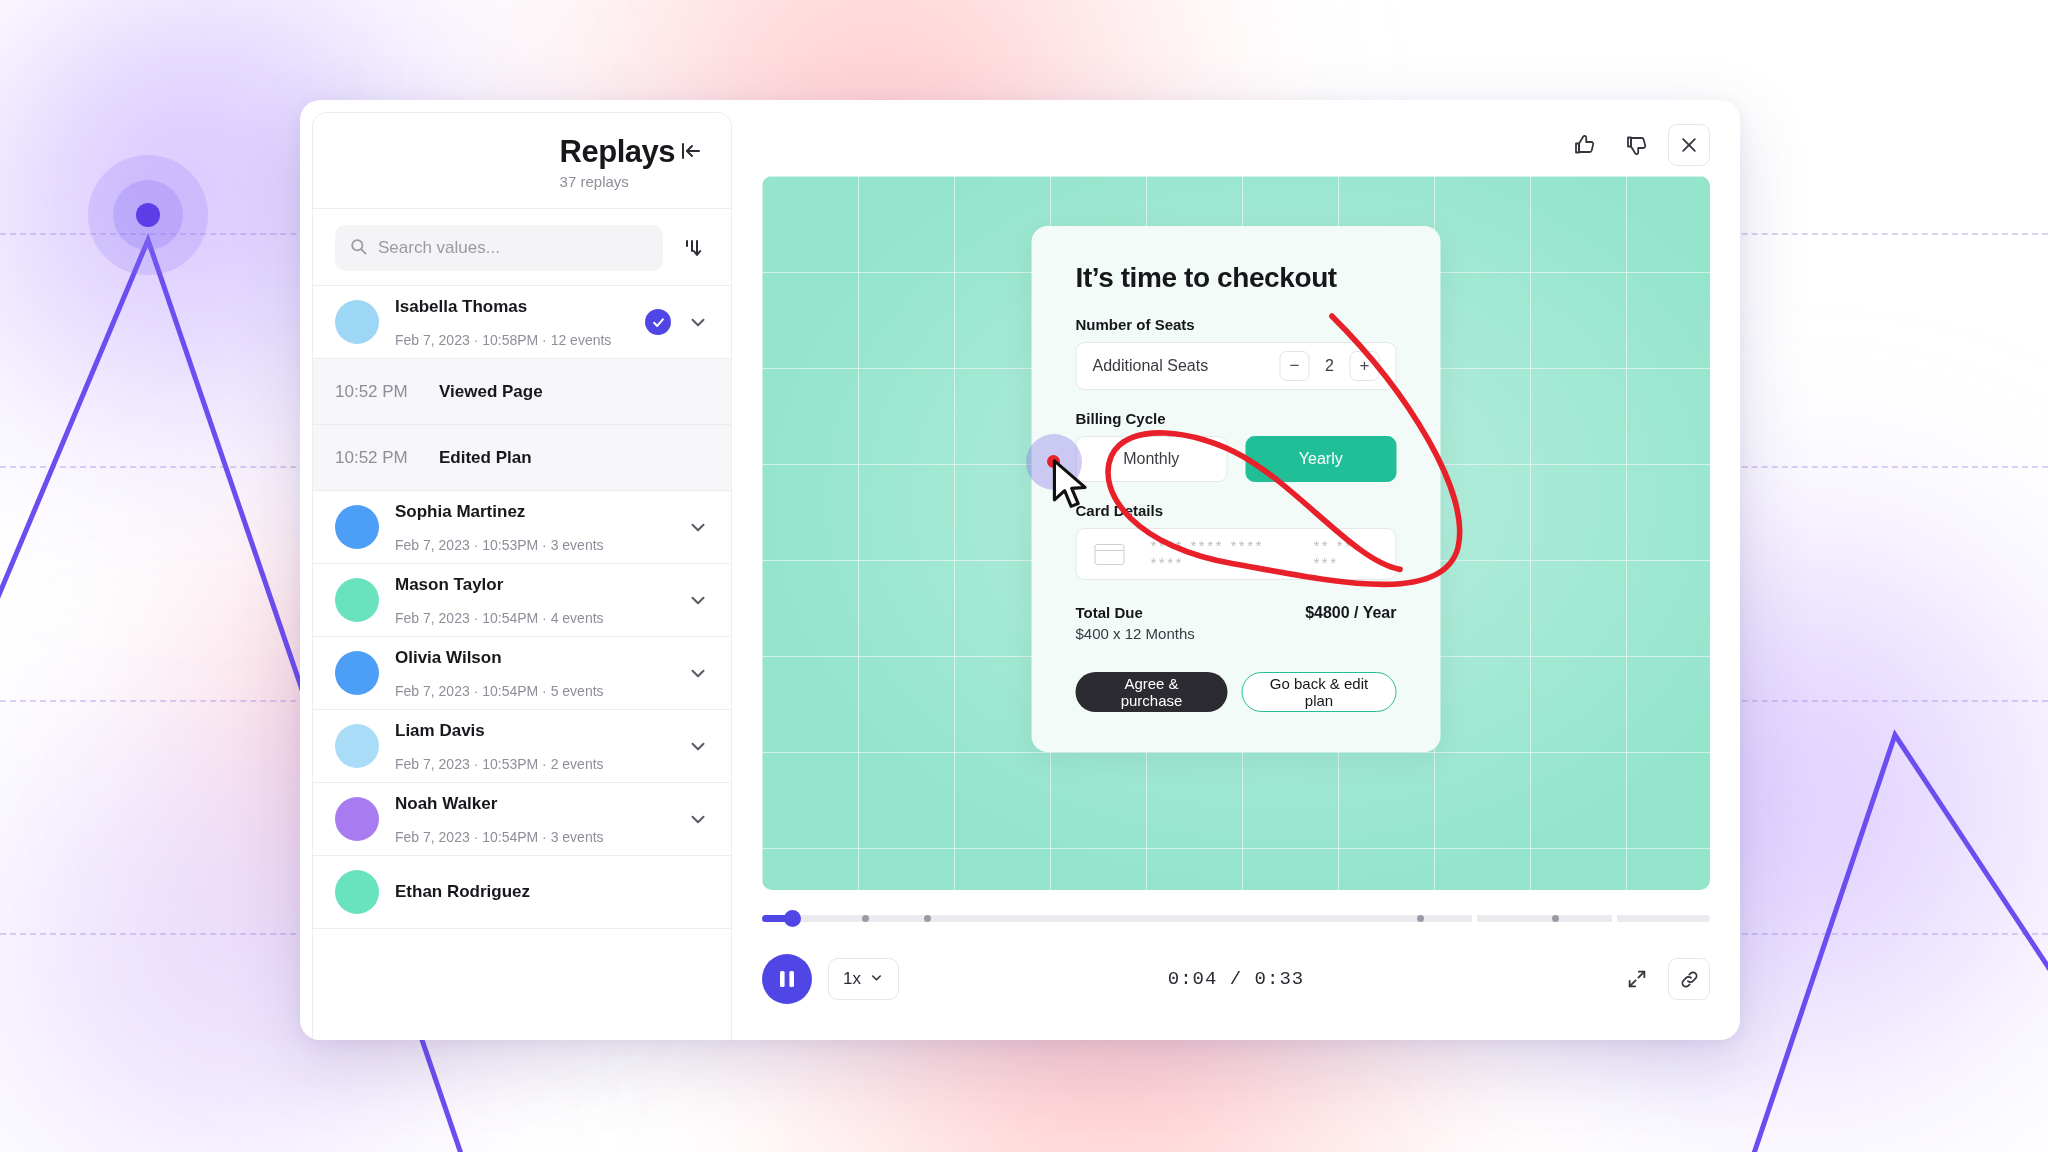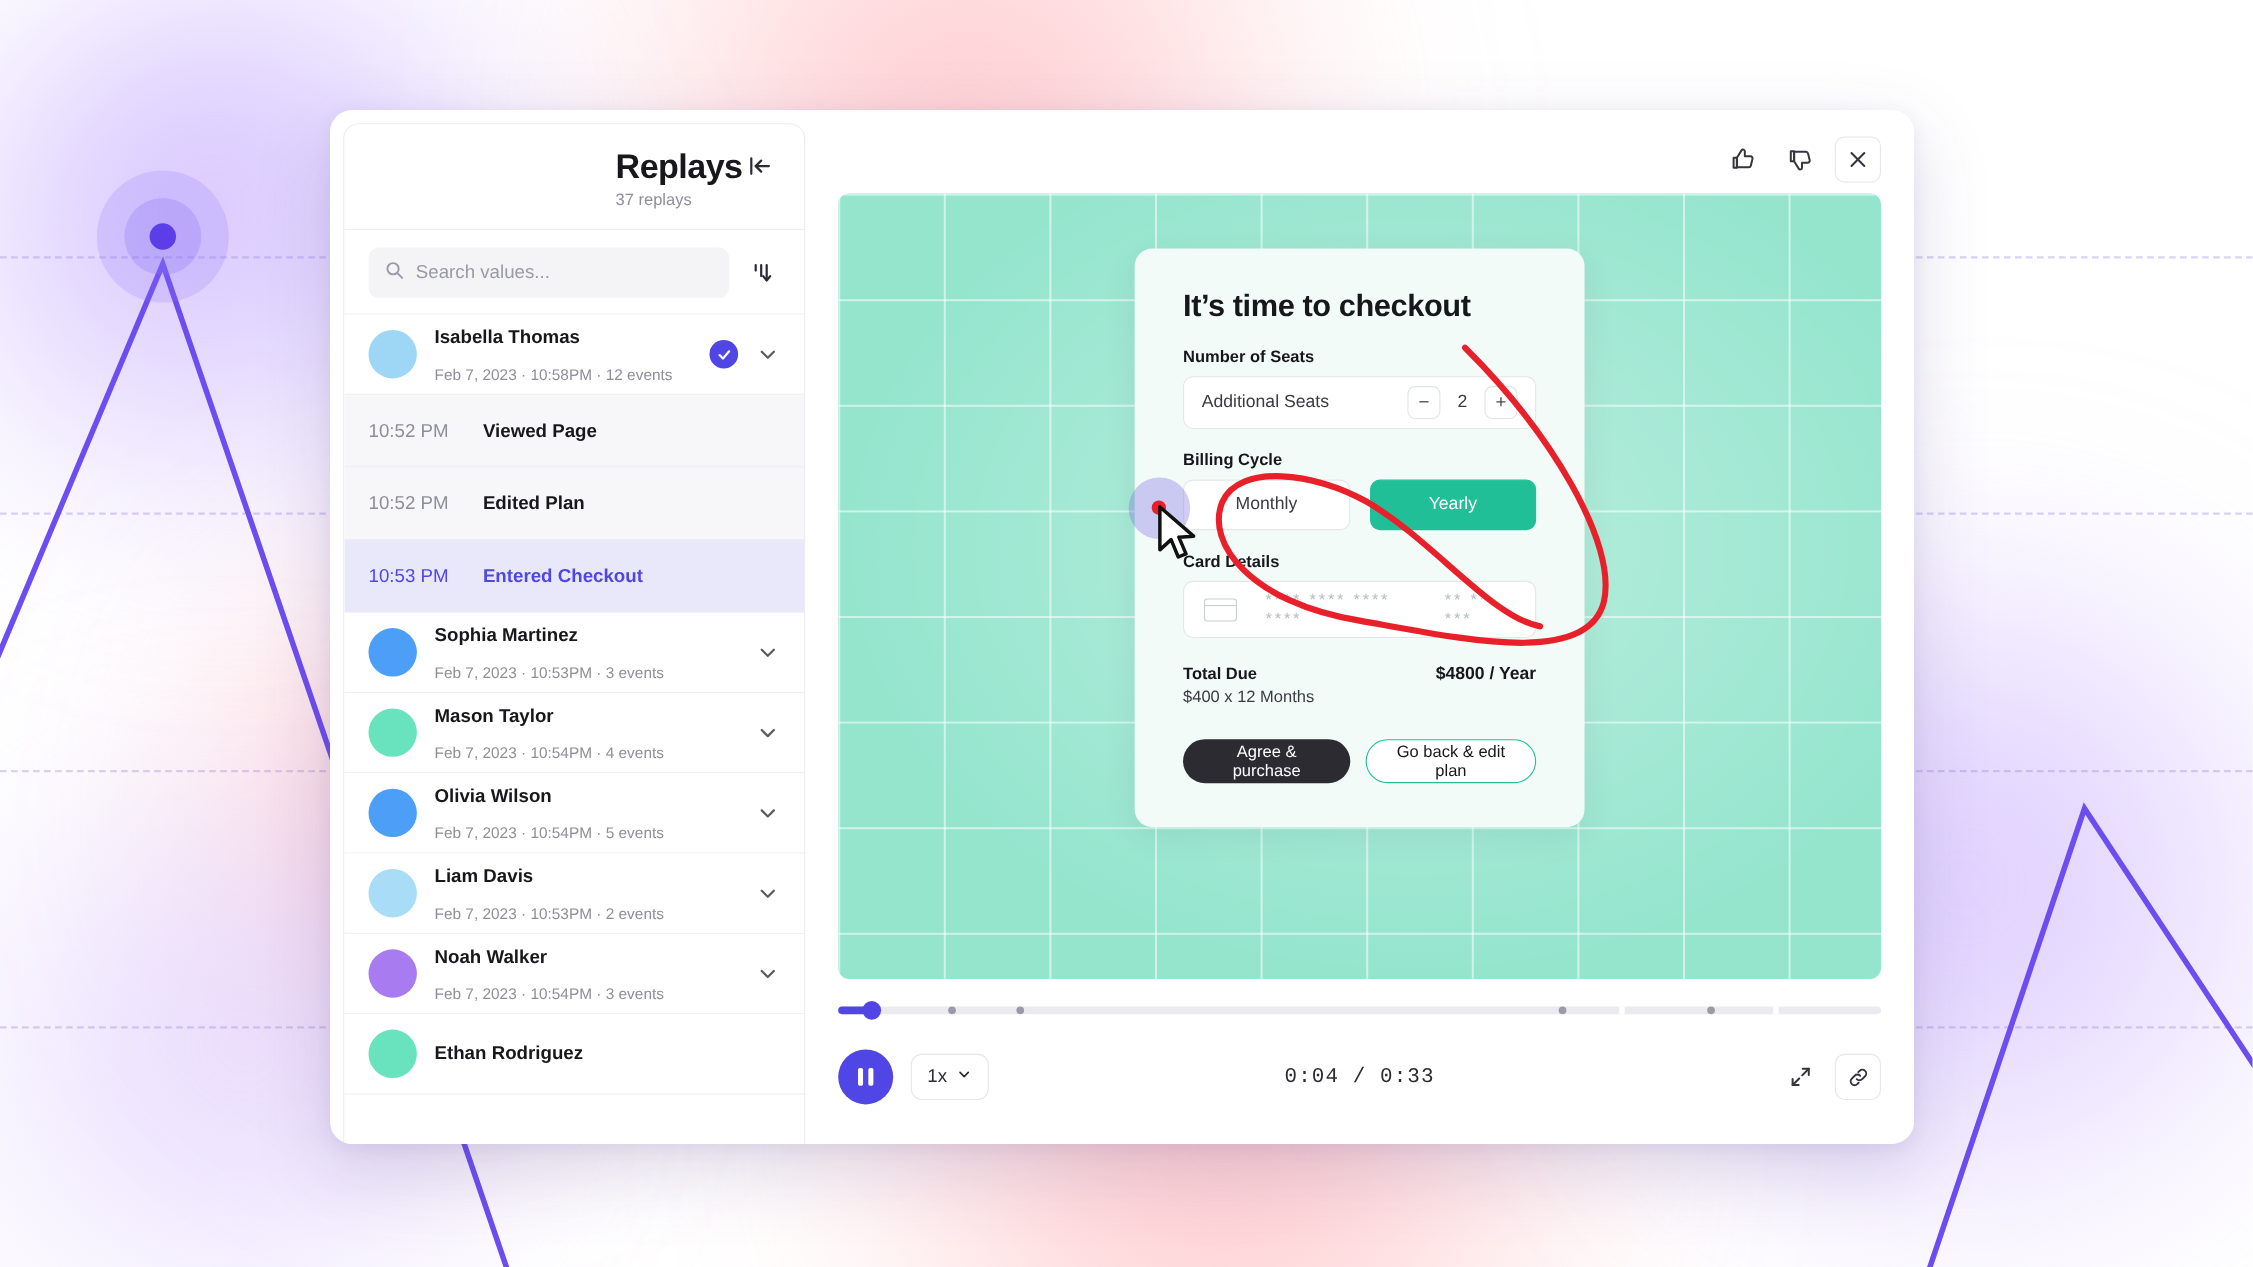--- a/index.html
+++ b/index.html
@@ -265,24 +265,20 @@
       </div>
 
 
       <div class="event-row">
         <span class="event-time">10:52 PM</span>
         <span class="event-name">Viewed Page</span>
       </div>
       <div class="event-row">
         <span class="event-time">10:52 PM</span>
         <span class="event-name">Edited Plan</span>
-      </div>
-      <div class="event-row active">
-        <span class="event-time">10:53 PM</span>
-        <span class="event-name">Entered Checkout</span>
       </div>
 
       <div class="replay-row">
         <div class="avatar" style="background:#4d9ef6"></div>
         <div class="replay-meta">
           <div class="replay-name">Sophia Martinez</div>
           <div class="replay-sub">Feb 7, 2023 · 10:53PM · 3 events</div>
         </div>
         <span class="chev">
           <svg width="22" height="22" viewBox="0 0 24 24" fill="none" stroke="#5a5a66" stroke-width="2.2" stroke-linecap="round" stroke-linejoin="round">

